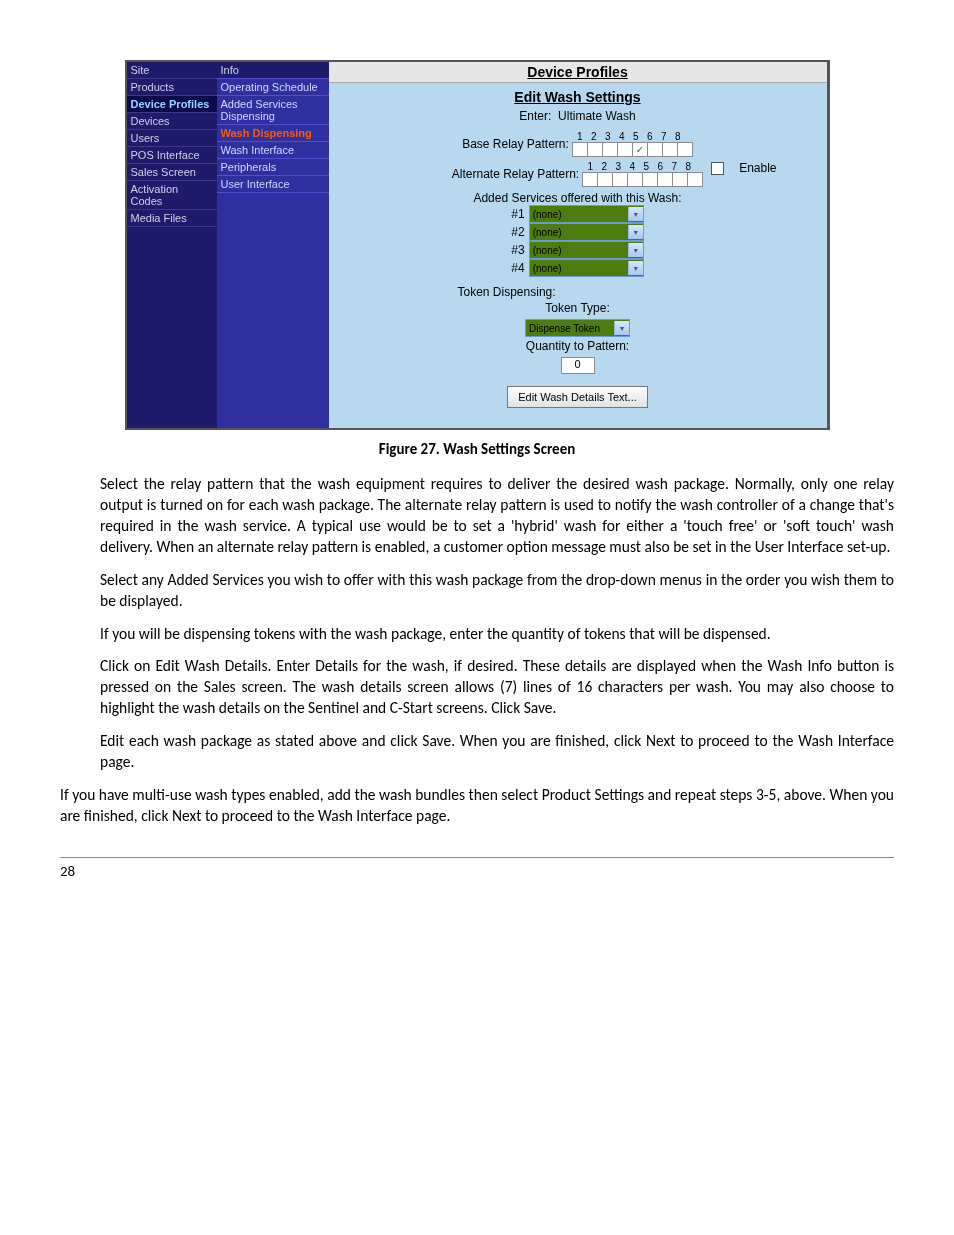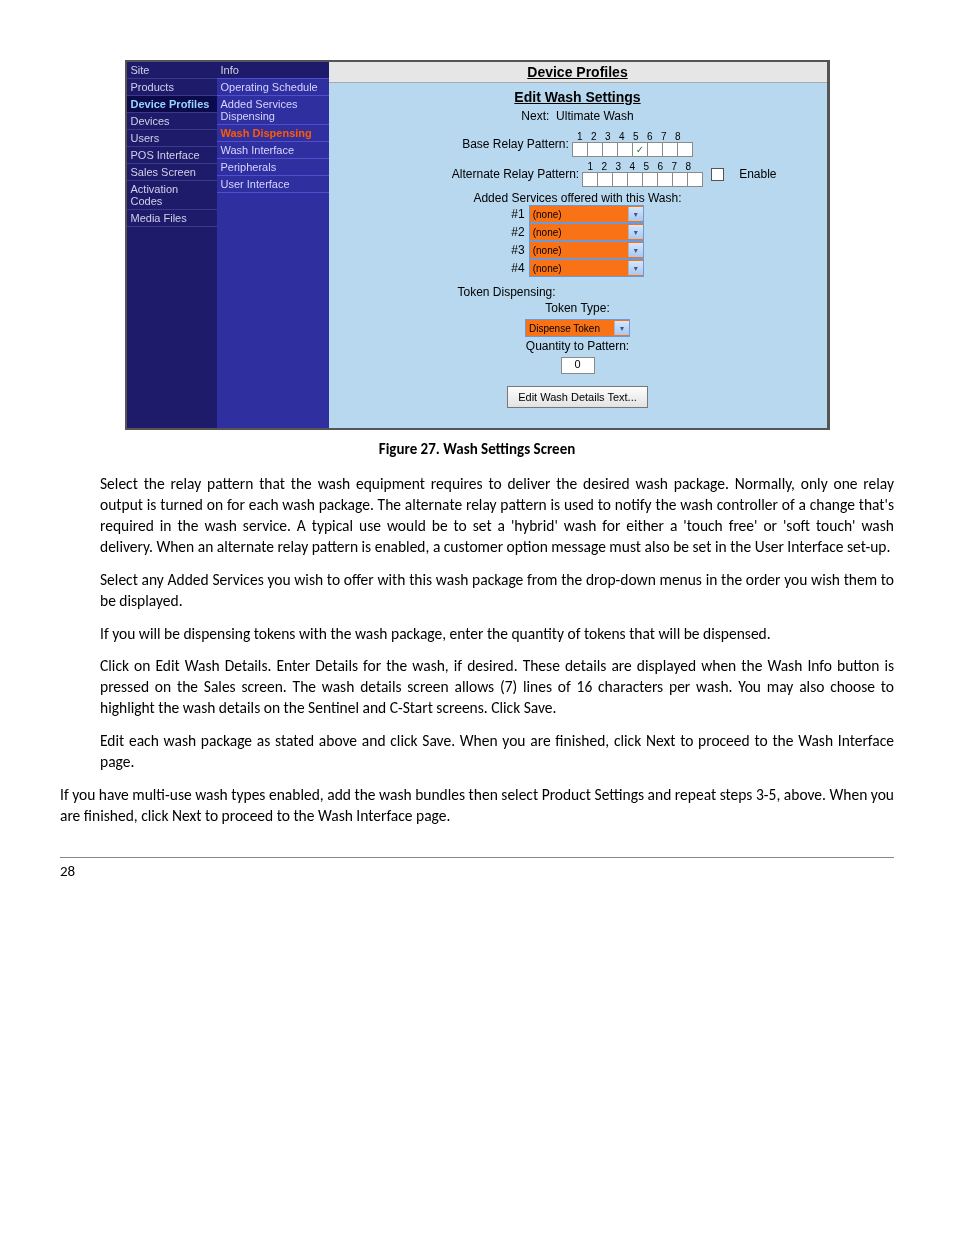--- a/index.html
+++ b/index.html
@@ -78,21 +78,21 @@
     text-decoration: underline;
     font-size: 14px;
     padding: 6px 0 2px;
   }
   .centerline {
     text-align: center;
     padding: 2px 0;
   }
   .relay-row {
     display: flex;
-    align-items: center;
+    align-items: flex-start;
     gap: 4px;
     justify-content: center;
     width: 100%;
     position: relative;
   }
   .relay-label {
     font-size: 12px;
     line-height: 26px;
   }
   .relay-grid .nums {
@@ -140,21 +140,21 @@
   }
   .svc-row {
     display: flex;
     align-items: center;
     gap: 4px;
     justify-content: center;
   }
   .svc-row .lbl { font-size: 12px; }
   .select {
     border: 1px solid #6a9bd8;
-    background: #f97316;
+    background: #4d7c0f;
     height: 16px;
     display: flex;
     align-items: center;
     font-size: 10px;
     padding: 0 0 0 3px;
   }
   .select.wide { width: 110px; }
   .select.med { width: 100px; }
   .select .arrow {
     width: 14px;
@@ -252,21 +252,21 @@
       <div class="item">Added Services Dispensing</div>
       <div class="item active">Wash Dispensing</div>
       <div class="item">Wash Interface</div>
       <div class="item">Peripherals</div>
       <div class="item">User Interface</div>
     </div>
     <div class="content">
       <div class="banner">Device Profiles</div>
       <div class="subtitle">Edit Wash Settings</div>
       <div class="centerline">
-        <span>Next:</span>&nbsp;&nbsp;<span>Ultimate Wash</span>
+        <span>Enter:</span>&nbsp;&nbsp;<span>Ultimate Wash</span>
       </div>
 
       <div class="relay-row" style="margin-top:6px">
         <div class="relay-label">Base Relay Pattern:</div>
         <div class="relay-grid">
           <div class="nums">
             <span>1</span>
               <span>2</span>
               <span>3</span>
               <span>4</span>

